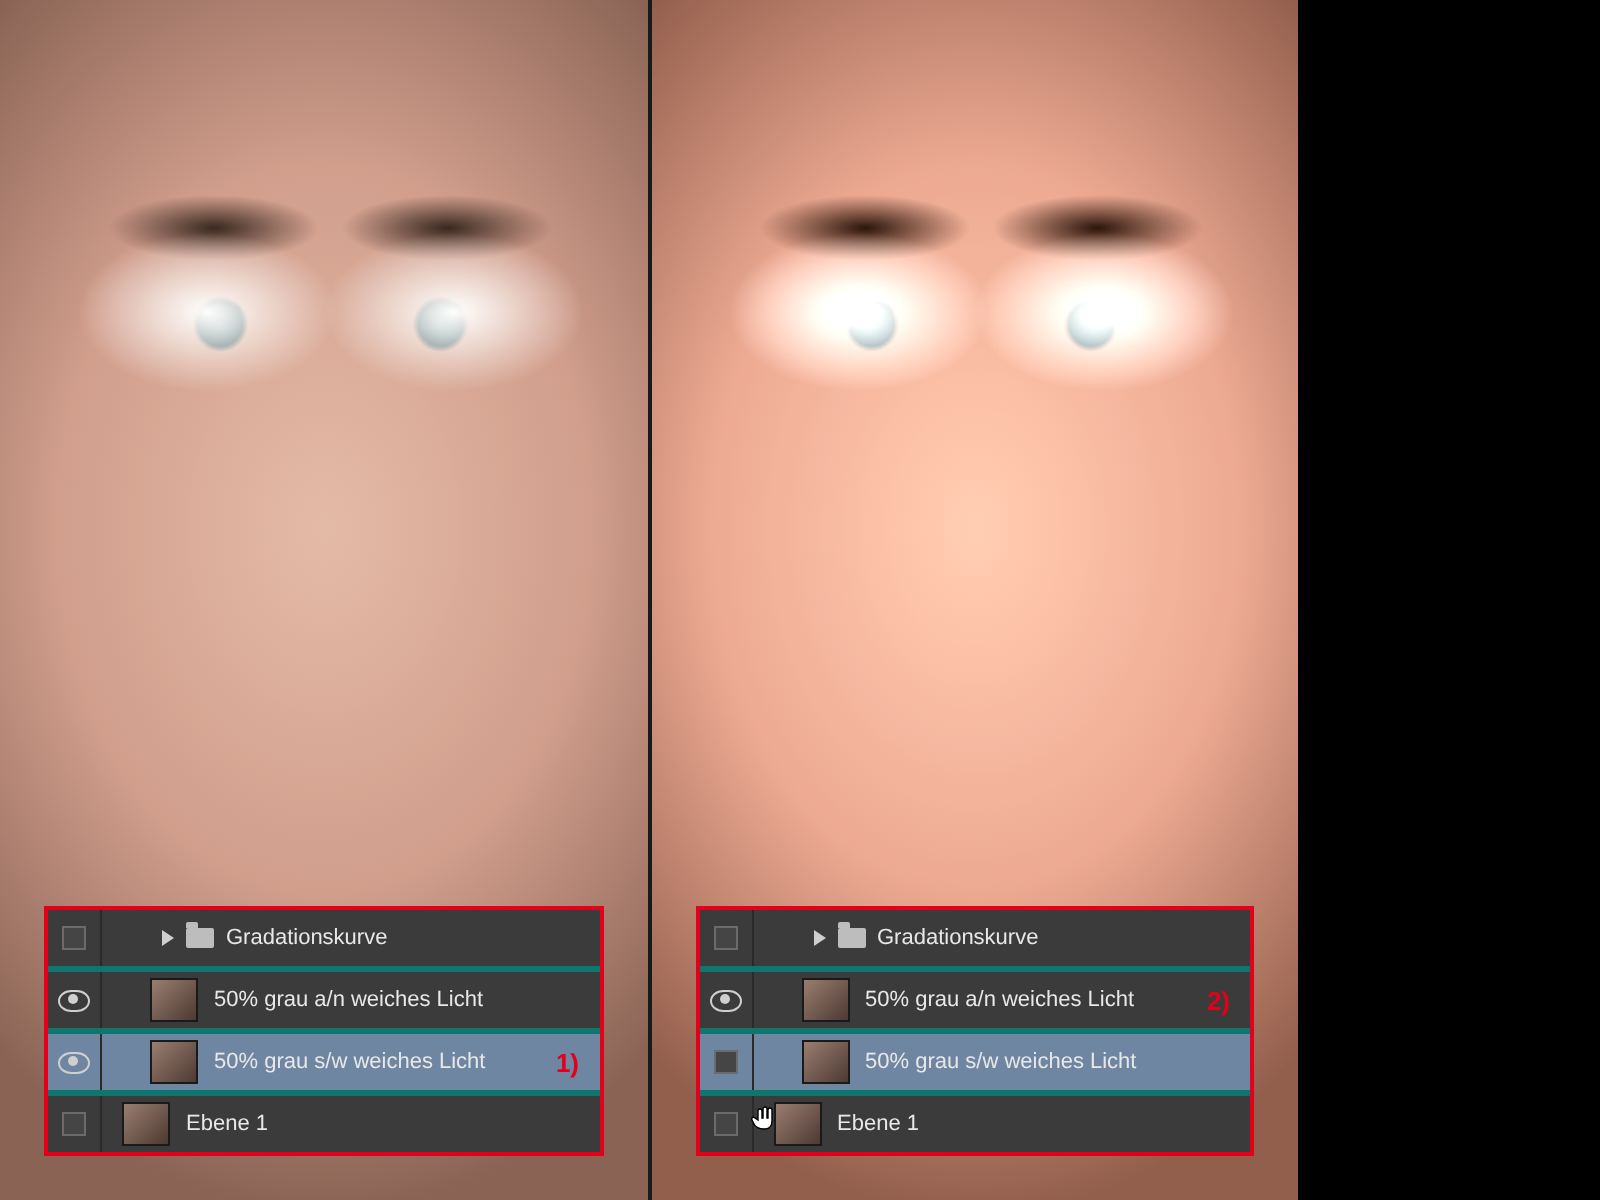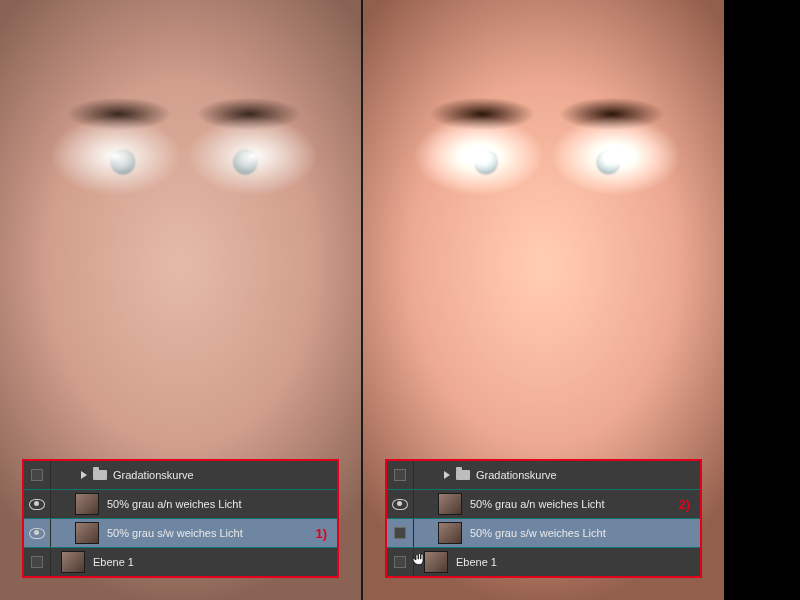--- a/index.html
+++ b/index.html
@@ -1,37 +1,37 @@
 <!DOCTYPE html>
 <html><head>
 <meta charset="utf-8">
 <style>
   html,body{margin:0;padding:0;width:800px;height:600px;overflow:hidden;font-family:Tahoma,Arial,sans-serif;background:#000}
-  .split{display:flex;width:724px;height:600px}
+  .split{display:flex;width:649px;height:600px}
   .pane{position:relative;width:400px;height:600px}
   .pane+.pane{border-left:2px solid #1a1a1a}
   
   .portrait{position:absolute;inset:0;background:
     radial-gradient(ellipse 90px 55px at 32% 26%, #fdfdfb 0%, rgba(253,253,251,0) 72%),
     radial-gradient(ellipse 90px 55px at 70% 26%, #fdfdfb 0%, rgba(253,253,251,0) 72%),
     radial-gradient(circle 20px at 34% 27%, #6d8d94 0%, #3d555a 55%, rgba(0,0,0,0) 70%),
     radial-gradient(circle 20px at 68% 27%, #6d8d94 0%, #3d555a 55%, rgba(0,0,0,0) 70%),
     radial-gradient(circle 6px at 36% 26%, #0b0b0b 0%, rgba(0,0,0,0) 80%),
     radial-gradient(circle 6px at 70% 26%, #0b0b0b 0%, rgba(0,0,0,0) 80%),
     radial-gradient(ellipse 70px 22px at 33% 19%, #3b2a22 0%, rgba(59,42,34,0) 75%),
     radial-gradient(ellipse 70px 22px at 69% 19%, #3b2a22 0%, rgba(59,42,34,0) 75%),
     radial-gradient(ellipse 55px 28px at 70% 86%, #b81122 0%, #7a0513 60%, rgba(122,5,19,0) 95%),
     radial-gradient(ellipse 280px 380px at 50% 44%, #e2baa6 0%, #cf9d8c 48%, #8a6456 90%),
     linear-gradient(180deg,#5a5a5a 0%, #2f2f2f 100%);
     filter:contrast(1.02);
   }
   .pane.right .portrait{filter:contrast(1.25) brightness(1.03) saturate(1.05)}
   
   .layers{position:absolute;left:22px;right:22px;bottom:22px;border:2px solid #e2001a;background:#3b3b3b;box-sizing:border-box}
-  .row{display:flex;align-items:center;height:28px;border-top:1px solid #0f766e;color:#e8e8e8;font-size:11px;position:relative}
+  .row{display:flex;align-items:center;height:28px;border-top:3px solid #0f766e;color:#e8e8e8;font-size:11px;position:relative}
   .row:first-child{border-top:none}
   .row.selected{background:#6f86a3}
   .vis{width:26px;height:100%;display:flex;align-items:center;justify-content:center;border-right:1px solid #2a2a2a;flex:none}
   .eye{width:14px;height:9px;border:1px solid #cfcfcf;border-radius:50%/60%;position:relative}
   .eye::after{content:"";position:absolute;left:4px;top:1px;width:5px;height:5px;border-radius:50%;background:#cfcfcf}
   .hidbox{width:10px;height:10px;border:1px solid #6b6b6b;background:#454545}
   .indent{width:24px;flex:none}
   .disclose{width:0;height:0;border-top:4px solid transparent;border-bottom:4px solid transparent;border-left:6px solid #cfcfcf;margin:0 6px;flex:none}
   .folder{width:14px;height:10px;background:#bdbdbd;border-radius:1px;position:relative;margin-right:6px;flex:none}
   .folder::before{content:"";position:absolute;left:0;top:-3px;width:6px;height:3px;background:#bdbdbd;border-radius:1px 1px 0 0}

